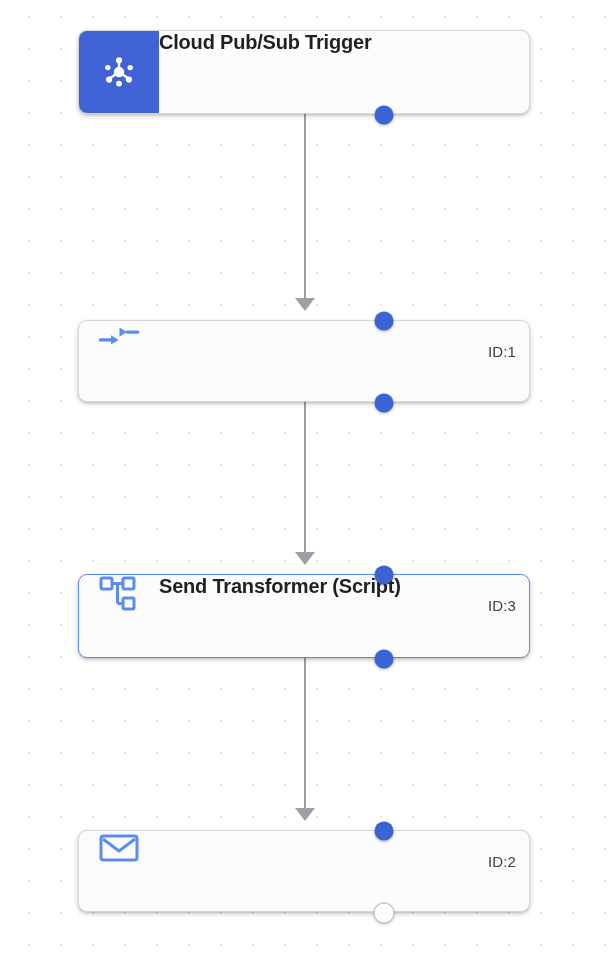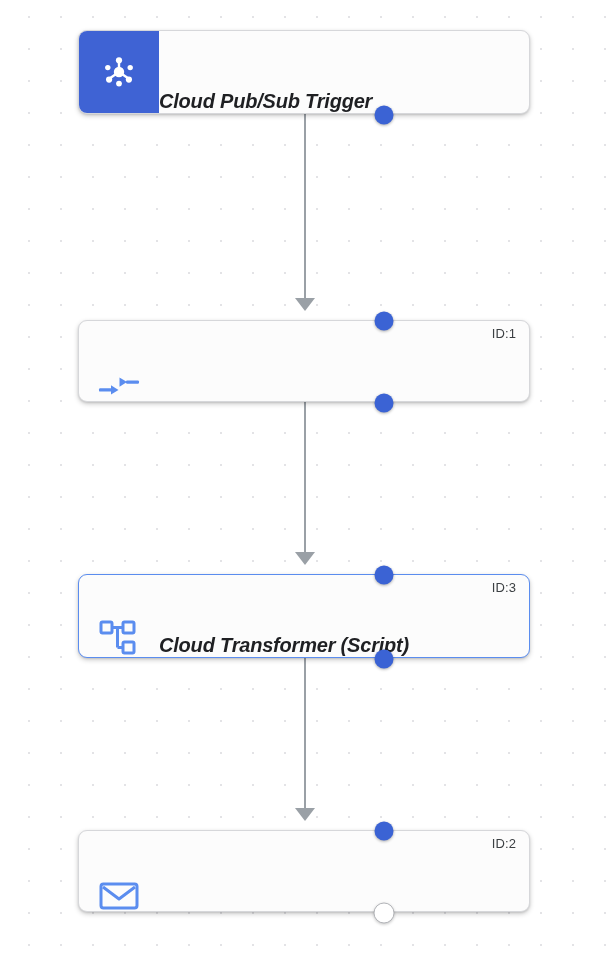--- a/index.html
+++ b/index.html
@@ -54,26 +54,25 @@
     align-items: center;
     overflow: visible;
   }
 
   .node.selected {
     border: 1.6px solid #5b8def;
   }
 
   .node-inner {
     display: flex;
-    align-items: flex-end;
+    align-items: flex-start;
     width: 100%;
     height: 100%;
     border-radius: 8px;
     overflow: hidden;
-    font-style: italic;
   }
 
   
   .icon-panel-blue {
     width: 80px;
     flex: 0 0 80px;
     align-self: stretch;
     background: #3f63d4;
     display: flex;
     align-items: center;
@@ -91,23 +90,23 @@
   .node-title {
     font-size: 20px;
     font-weight: bold;
     color: #1f2023;
     letter-spacing: -0.2px;
     white-space: nowrap;
   }
 
   .node-id {
     position: absolute;
-    top: 5px;
+    top: 22px;
     right: 13px;
-    font-size: 13px;
+    font-size: 15px;
     font-weight: normal;
     color: #3c4043;
     letter-spacing: 0.1px;
   }
 
   
   .port {
     position: absolute;
     left: 305px;
     width: 19px;
@@ -187,21 +186,21 @@
           <g fill="none" stroke="#5b8def" stroke-width="3">
             <rect x="3" y="3" width="11" height="11" rx="1.5"></rect>
             <rect x="25" y="3" width="11" height="11" rx="1.5"></rect>
             <rect x="25" y="23" width="11" height="11" rx="1.5"></rect>
             <line x1="14" y1="8.5" x2="25" y2="8.5"></line>
             <line x1="19.5" y1="8.5" x2="19.5" y2="28.5"></line>
             <line x1="19.5" y1="28.5" x2="25" y2="28.5"></line>
           </g>
         </svg>
       </div>
-      <span class="node-title">Cloud Transformer (Script)</span>
+      <span class="node-title">Send Transformer (Script)</span>
     </div>
     <div class="node-id">ID:3</div>
     <div class="port port-filled" style="top:0px;"></div>
     <div class="port port-filled" style="top:84px;"></div>
   </div>
 
   <div class="node" style="top:830px; height:82px;">
     <div class="node-inner">
       <div class="icon-plain">
         <svg width="42" height="32" viewBox="0 0 42 32">

